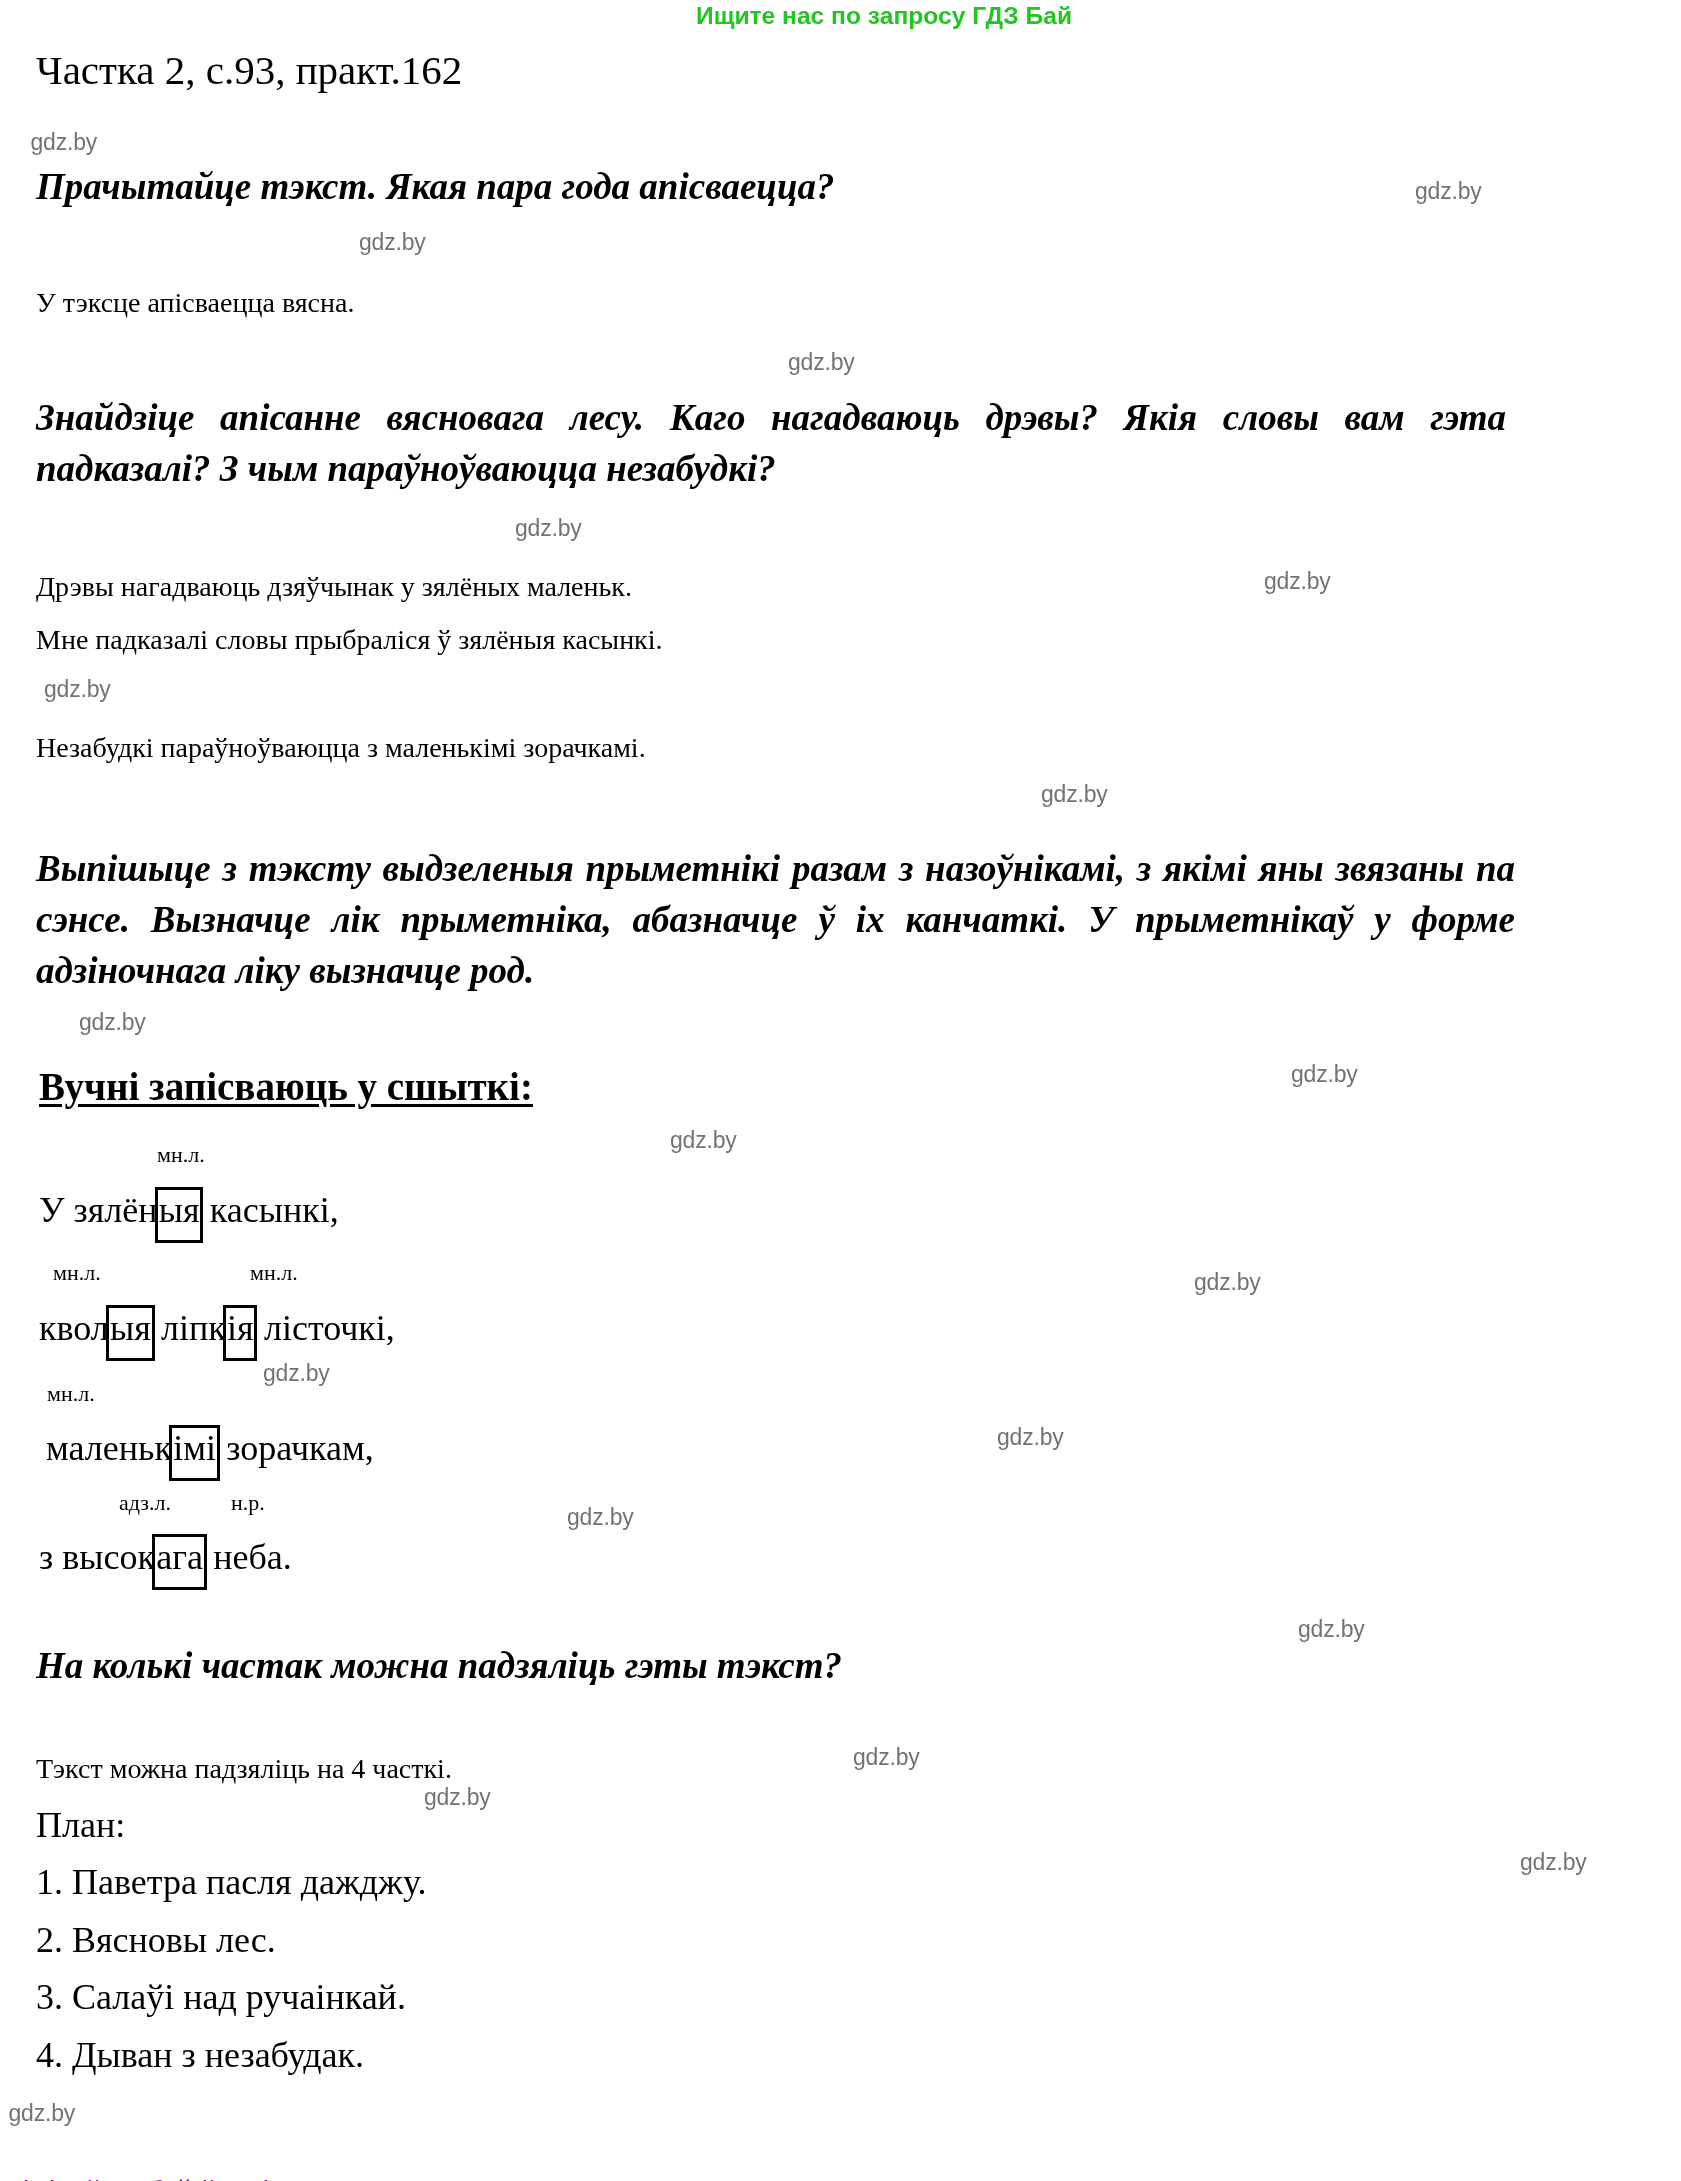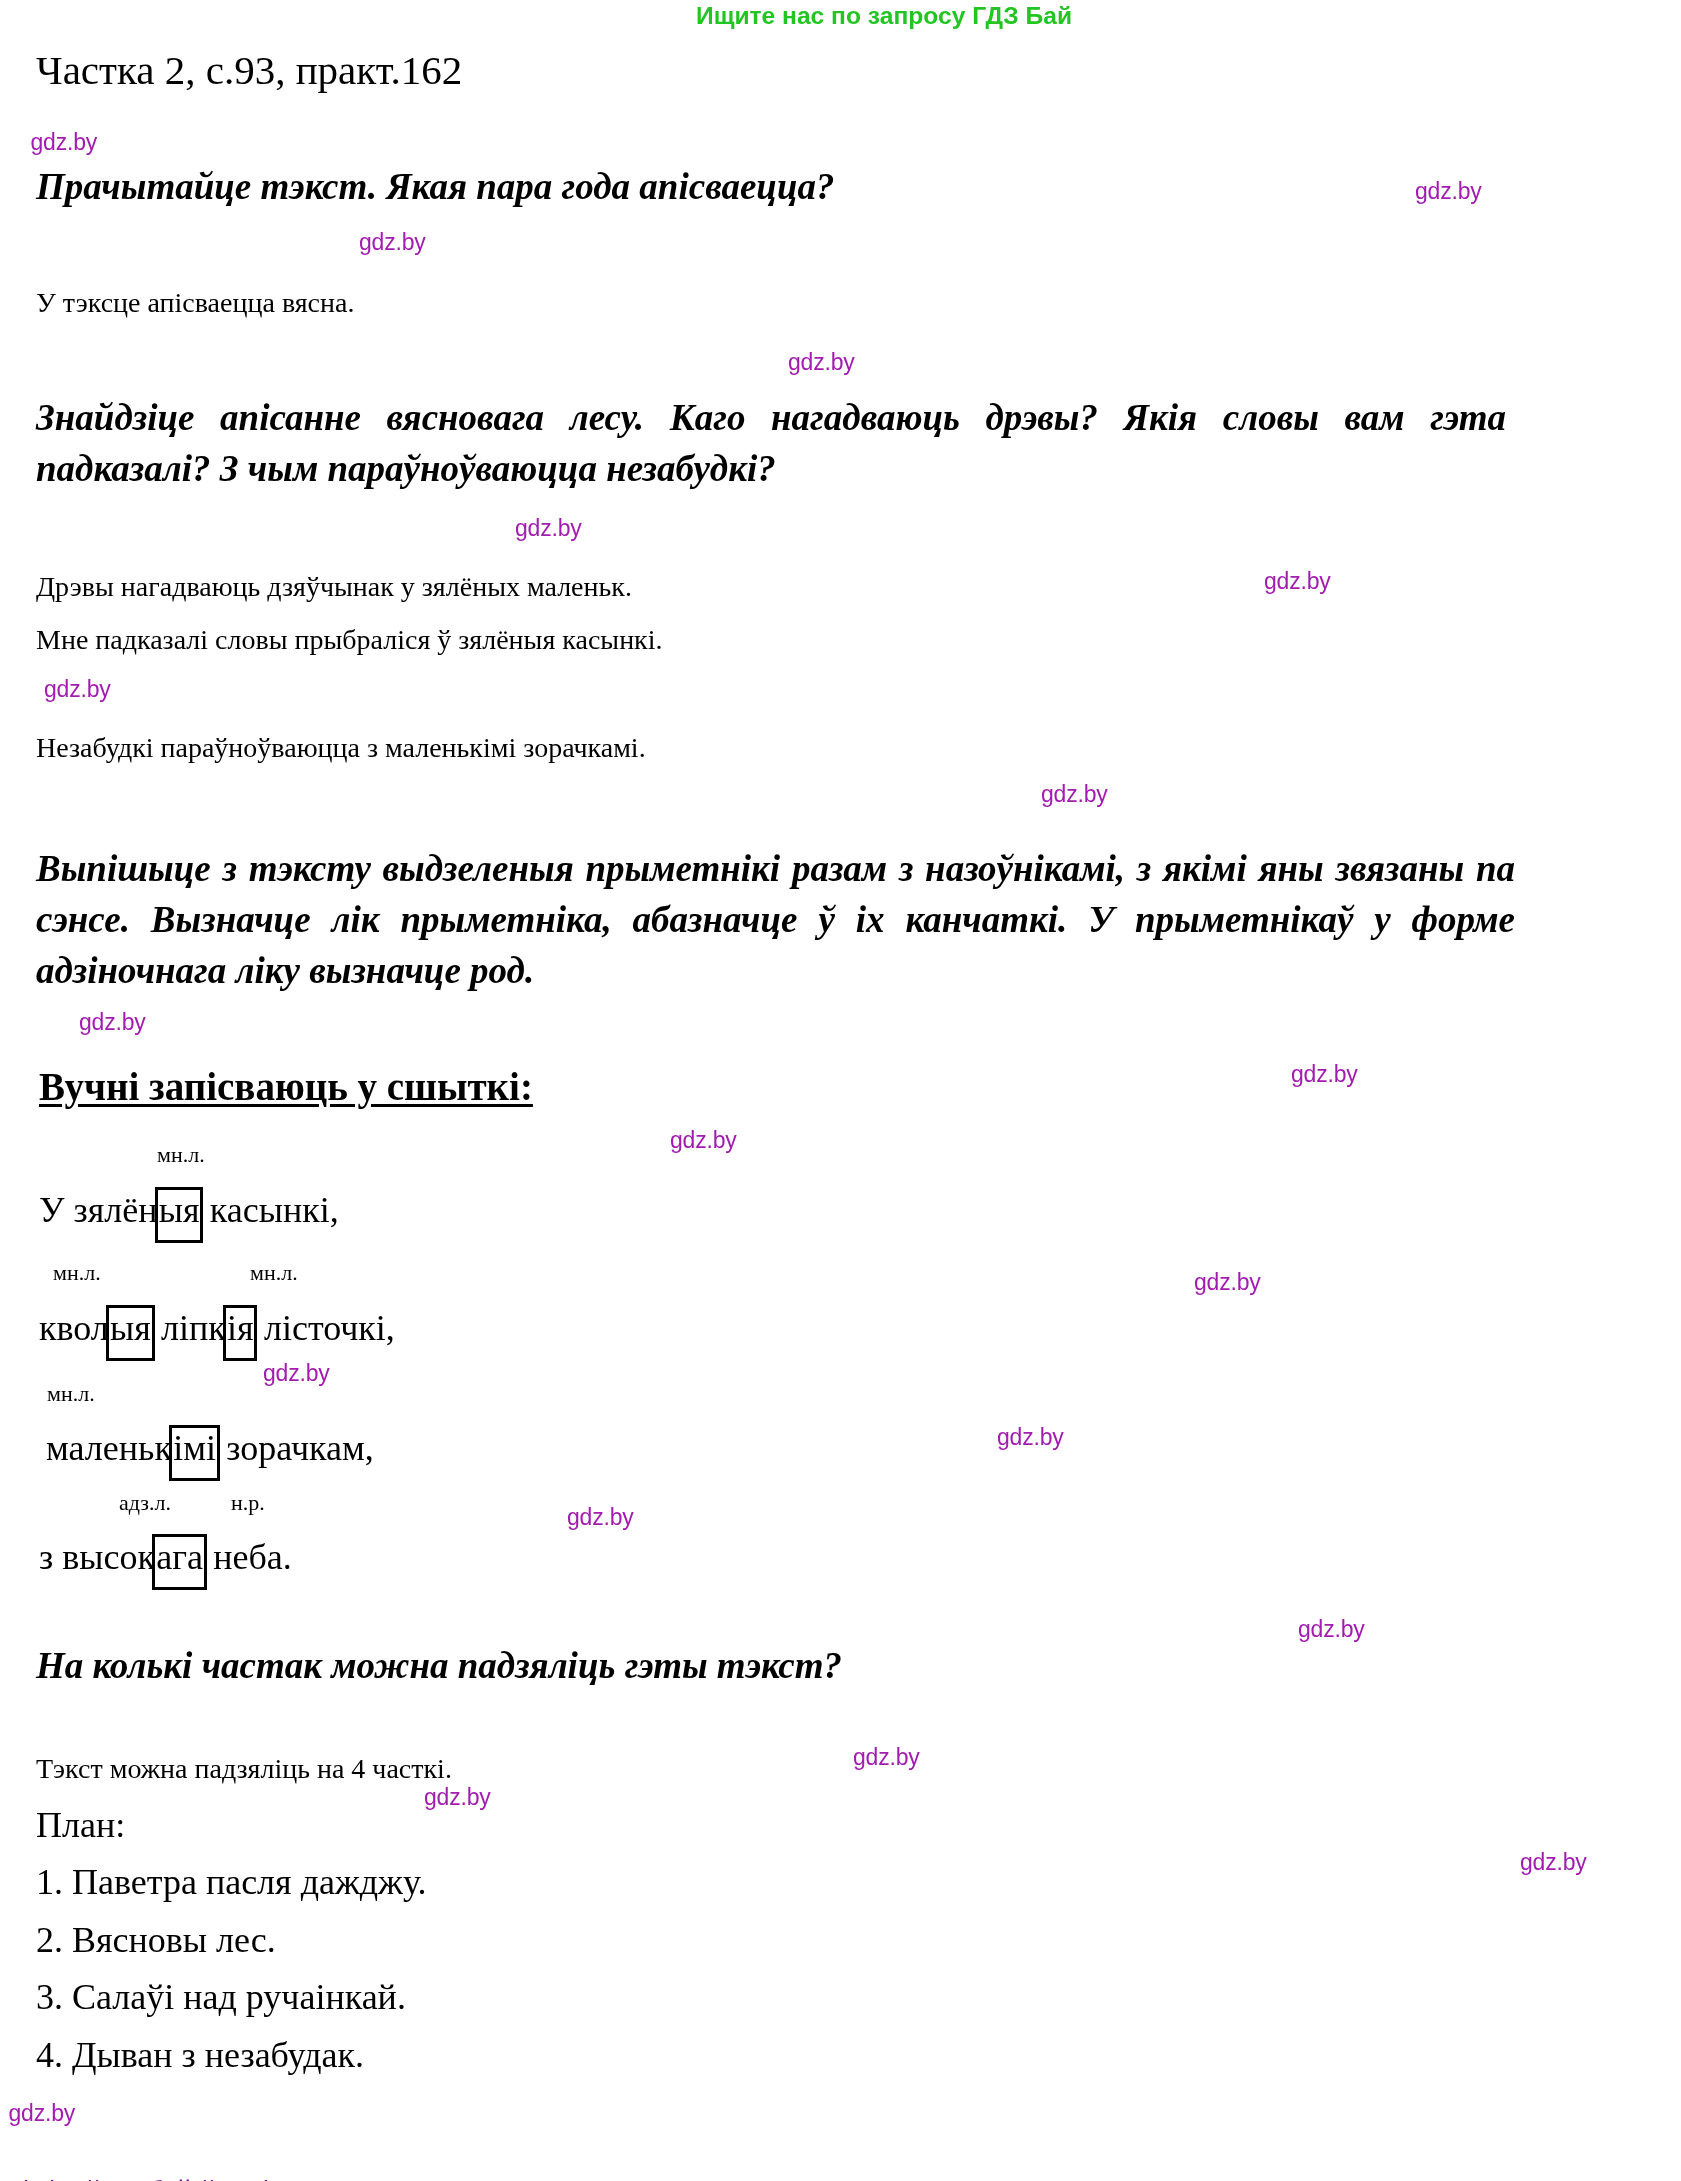--- a/index.html
+++ b/index.html
@@ -14,21 +14,21 @@
     font-family: "Liberation Serif", "DejaVu Serif", serif;
     color: #000000;
     overflow: hidden;
   }
 
   
   .wm {
     position: absolute;
     font-family: "Liberation Sans", "DejaVu Sans", sans-serif;
     font-size: 23px;
-    color: #a21caf;
+    color: #737373;
     white-space: nowrap;
     letter-spacing: -0.2px;
   }
 
   
   .banner {
     position: absolute;
     left: 0;
     top: 1.7px;
     width: 1682px;

